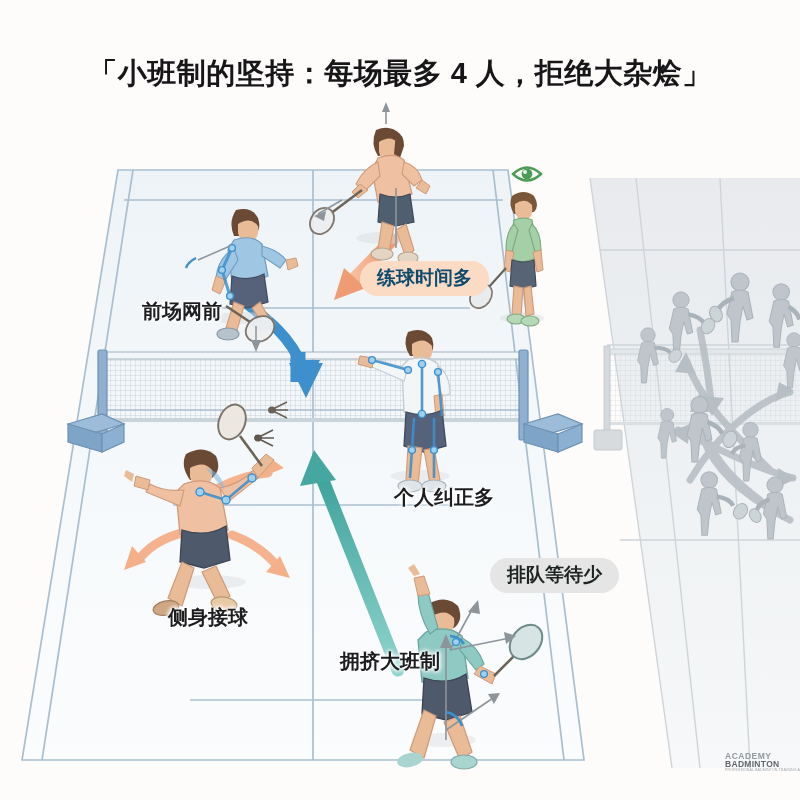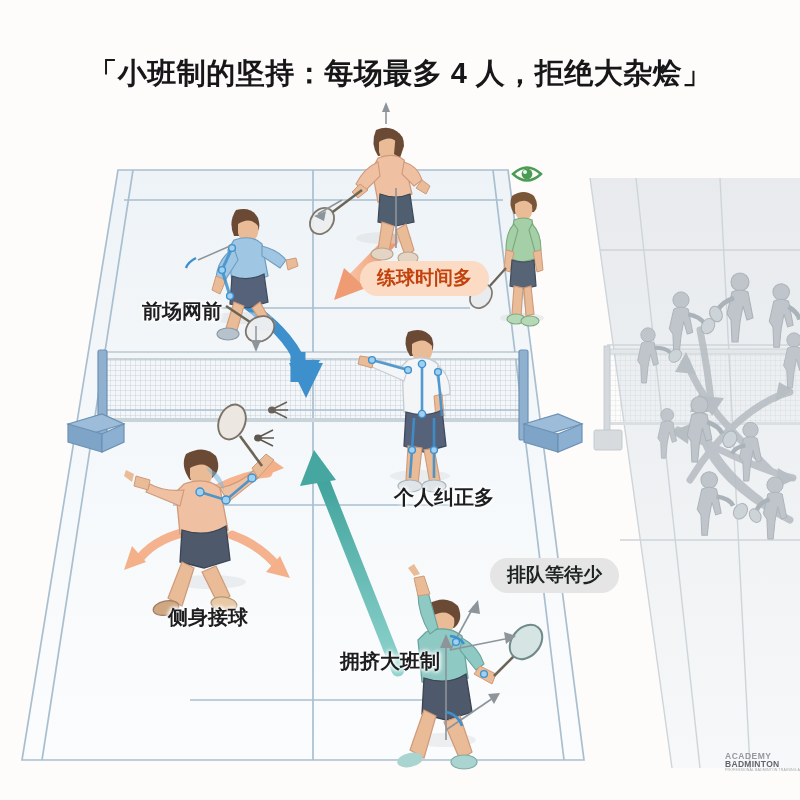--- a/index.html
+++ b/index.html
@@ -33,21 +33,21 @@
 
   
   .pill{
     position:absolute;
     font-size:19px;font-weight:bold;
     padding:7px 17px 9px 17px;
     border-radius:20px;
     white-space:nowrap;
     line-height:1;
   }
-  .pill-peach{background:#fbdbc3;color:#c2410c;}
+  .pill-peach{background:#fbdbc3;color:#0c4a6e;}
   .pill-green{background:#e5e5e5;color:#1d2320;}
   .pill-gray{background:#d7dade;color:#3c4146;}
 
   
   #logo{
     position:absolute;right:6px;bottom:18px;
     width:72px;height:40px;
     display:flex;align-items:center;gap:3px;
     opacity:.92;
   }

